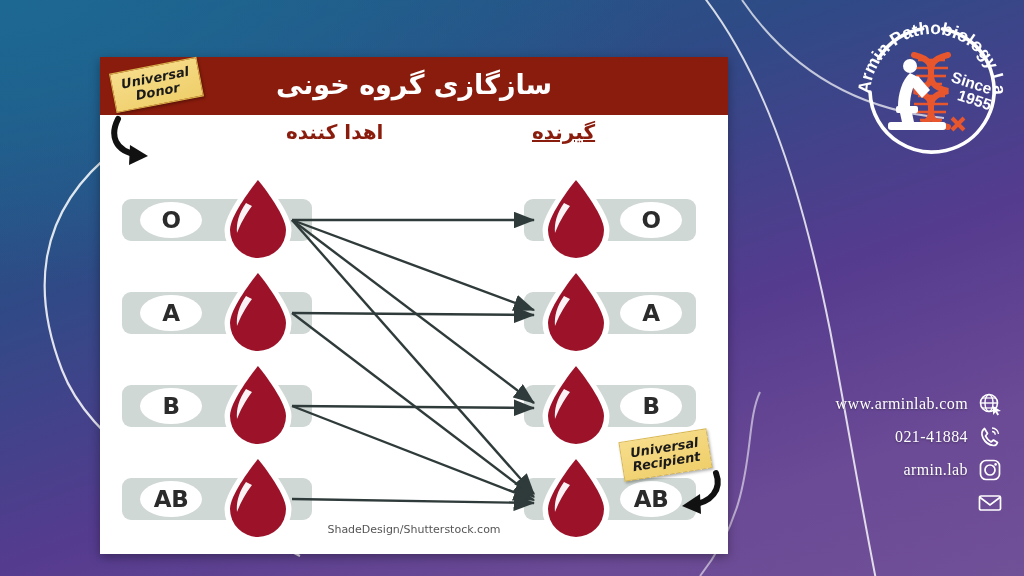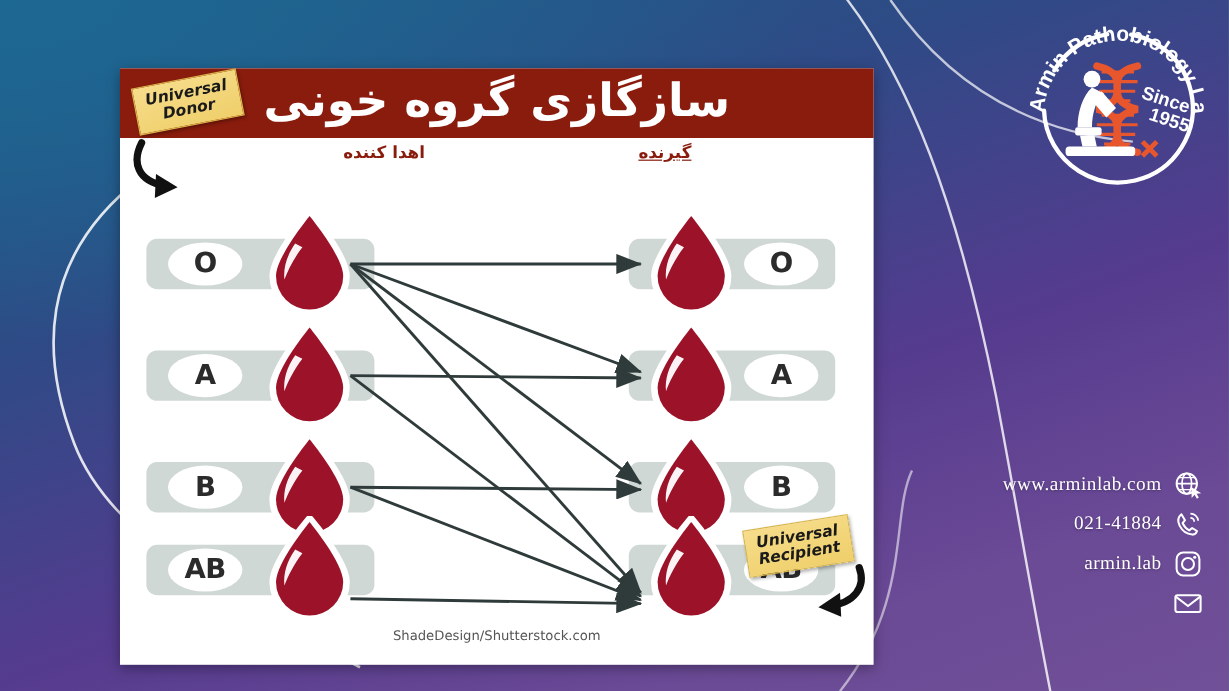--- a/index.html
+++ b/index.html
@@ -25,35 +25,35 @@
     background:#ffffff;
     box-shadow:0 3px 10px rgba(0,0,0,.35);
   }
   #card-header {
     position:absolute; left:0; top:0; width:100%; height:58px;
     background:#8a1c0d;
   }
   #title {
     position:absolute; left:0; top:0; width:100%; height:58px;
     display:flex; align-items:center; justify-content:center;
-    color:#ffffff; font-size:38px; font-weight:bold;
+    color:#ffffff; font-size:27px; font-weight:bold;
     direction:rtl; letter-spacing:.5px;
     padding-bottom:4px;
   }
   #easy-badge {
     position:absolute; left:18px; top:22px;
     color:#ffffff; font-size:17px; font-weight:bold; font-style:italic;
     transform:rotate(-17deg);
     font-family:"DejaVu Sans", sans-serif;
   }
 
   
   .col-caption {
     position:absolute; top:63px;
-    color:#8a1c0d; font-size:14px; font-weight:bold;
+    color:#8a1c0d; font-size:20px; font-weight:bold;
     direction:rtl; white-space:nowrap;
   }
   #caption-donor { left:186px; }
   #caption-recipient { left:432px;text-decoration:underline; }
 
   
   .row { position:absolute; left:0; width:100%; height:84px; }
   .band {
     position:absolute; top:22px; height:42px;
     background:#cfd8d4; border-radius:9px;
@@ -182,21 +182,21 @@
       <path d="M36 5 C36 5 64 39 64 55 A28 28 0 0 1 8 55 C8 39 36 5 36 5 Z" fill="#9b1229"></path>
       <path d="M24 28 C17 38, 14 48, 15 58 C18 50, 23 40, 30 31 Z" fill="#ffffff" opacity=".95"></path>
     </svg>
     <svg class="drop drop-right" viewBox="0 0 72 86">
       <path d="M36 3 C36 3 66 38 66 55 A30 30 0 0 1 6 55 C6 38 36 3 36 3 Z" fill="#ffffff" stroke="#ffffff" stroke-width="7"></path>
       <path d="M36 5 C36 5 64 39 64 55 A28 28 0 0 1 8 55 C8 39 36 5 36 5 Z" fill="#9b1229"></path>
       <path d="M24 28 C17 38, 14 48, 15 58 C18 50, 23 40, 30 31 Z" fill="#ffffff" opacity=".95"></path>
     </svg>
   </div>
 
-  <div class="row" style="top:375px;">
+  <div class="row" style="top:399px;">
     <div class="band band-left"></div>
     <div class="band band-right"></div>
 
     <div class="pill pill-left">AB</div>
     <div class="pill pill-right">AB</div>
 
     <svg class="drop drop-left" viewBox="0 0 72 86">
       <path d="M36 3 C36 3 66 38 66 55 A30 30 0 0 1 6 55 C6 38 36 3 36 3 Z" fill="#ffffff" stroke="#ffffff" stroke-width="7"></path>
       <path d="M36 5 C36 5 64 39 64 55 A28 28 0 0 1 8 55 C8 39 36 5 36 5 Z" fill="#9b1229"></path>
       <path d="M24 28 C17 38, 14 48, 15 58 C18 50, 23 40, 30 31 Z" fill="#ffffff" opacity=".95"></path>

